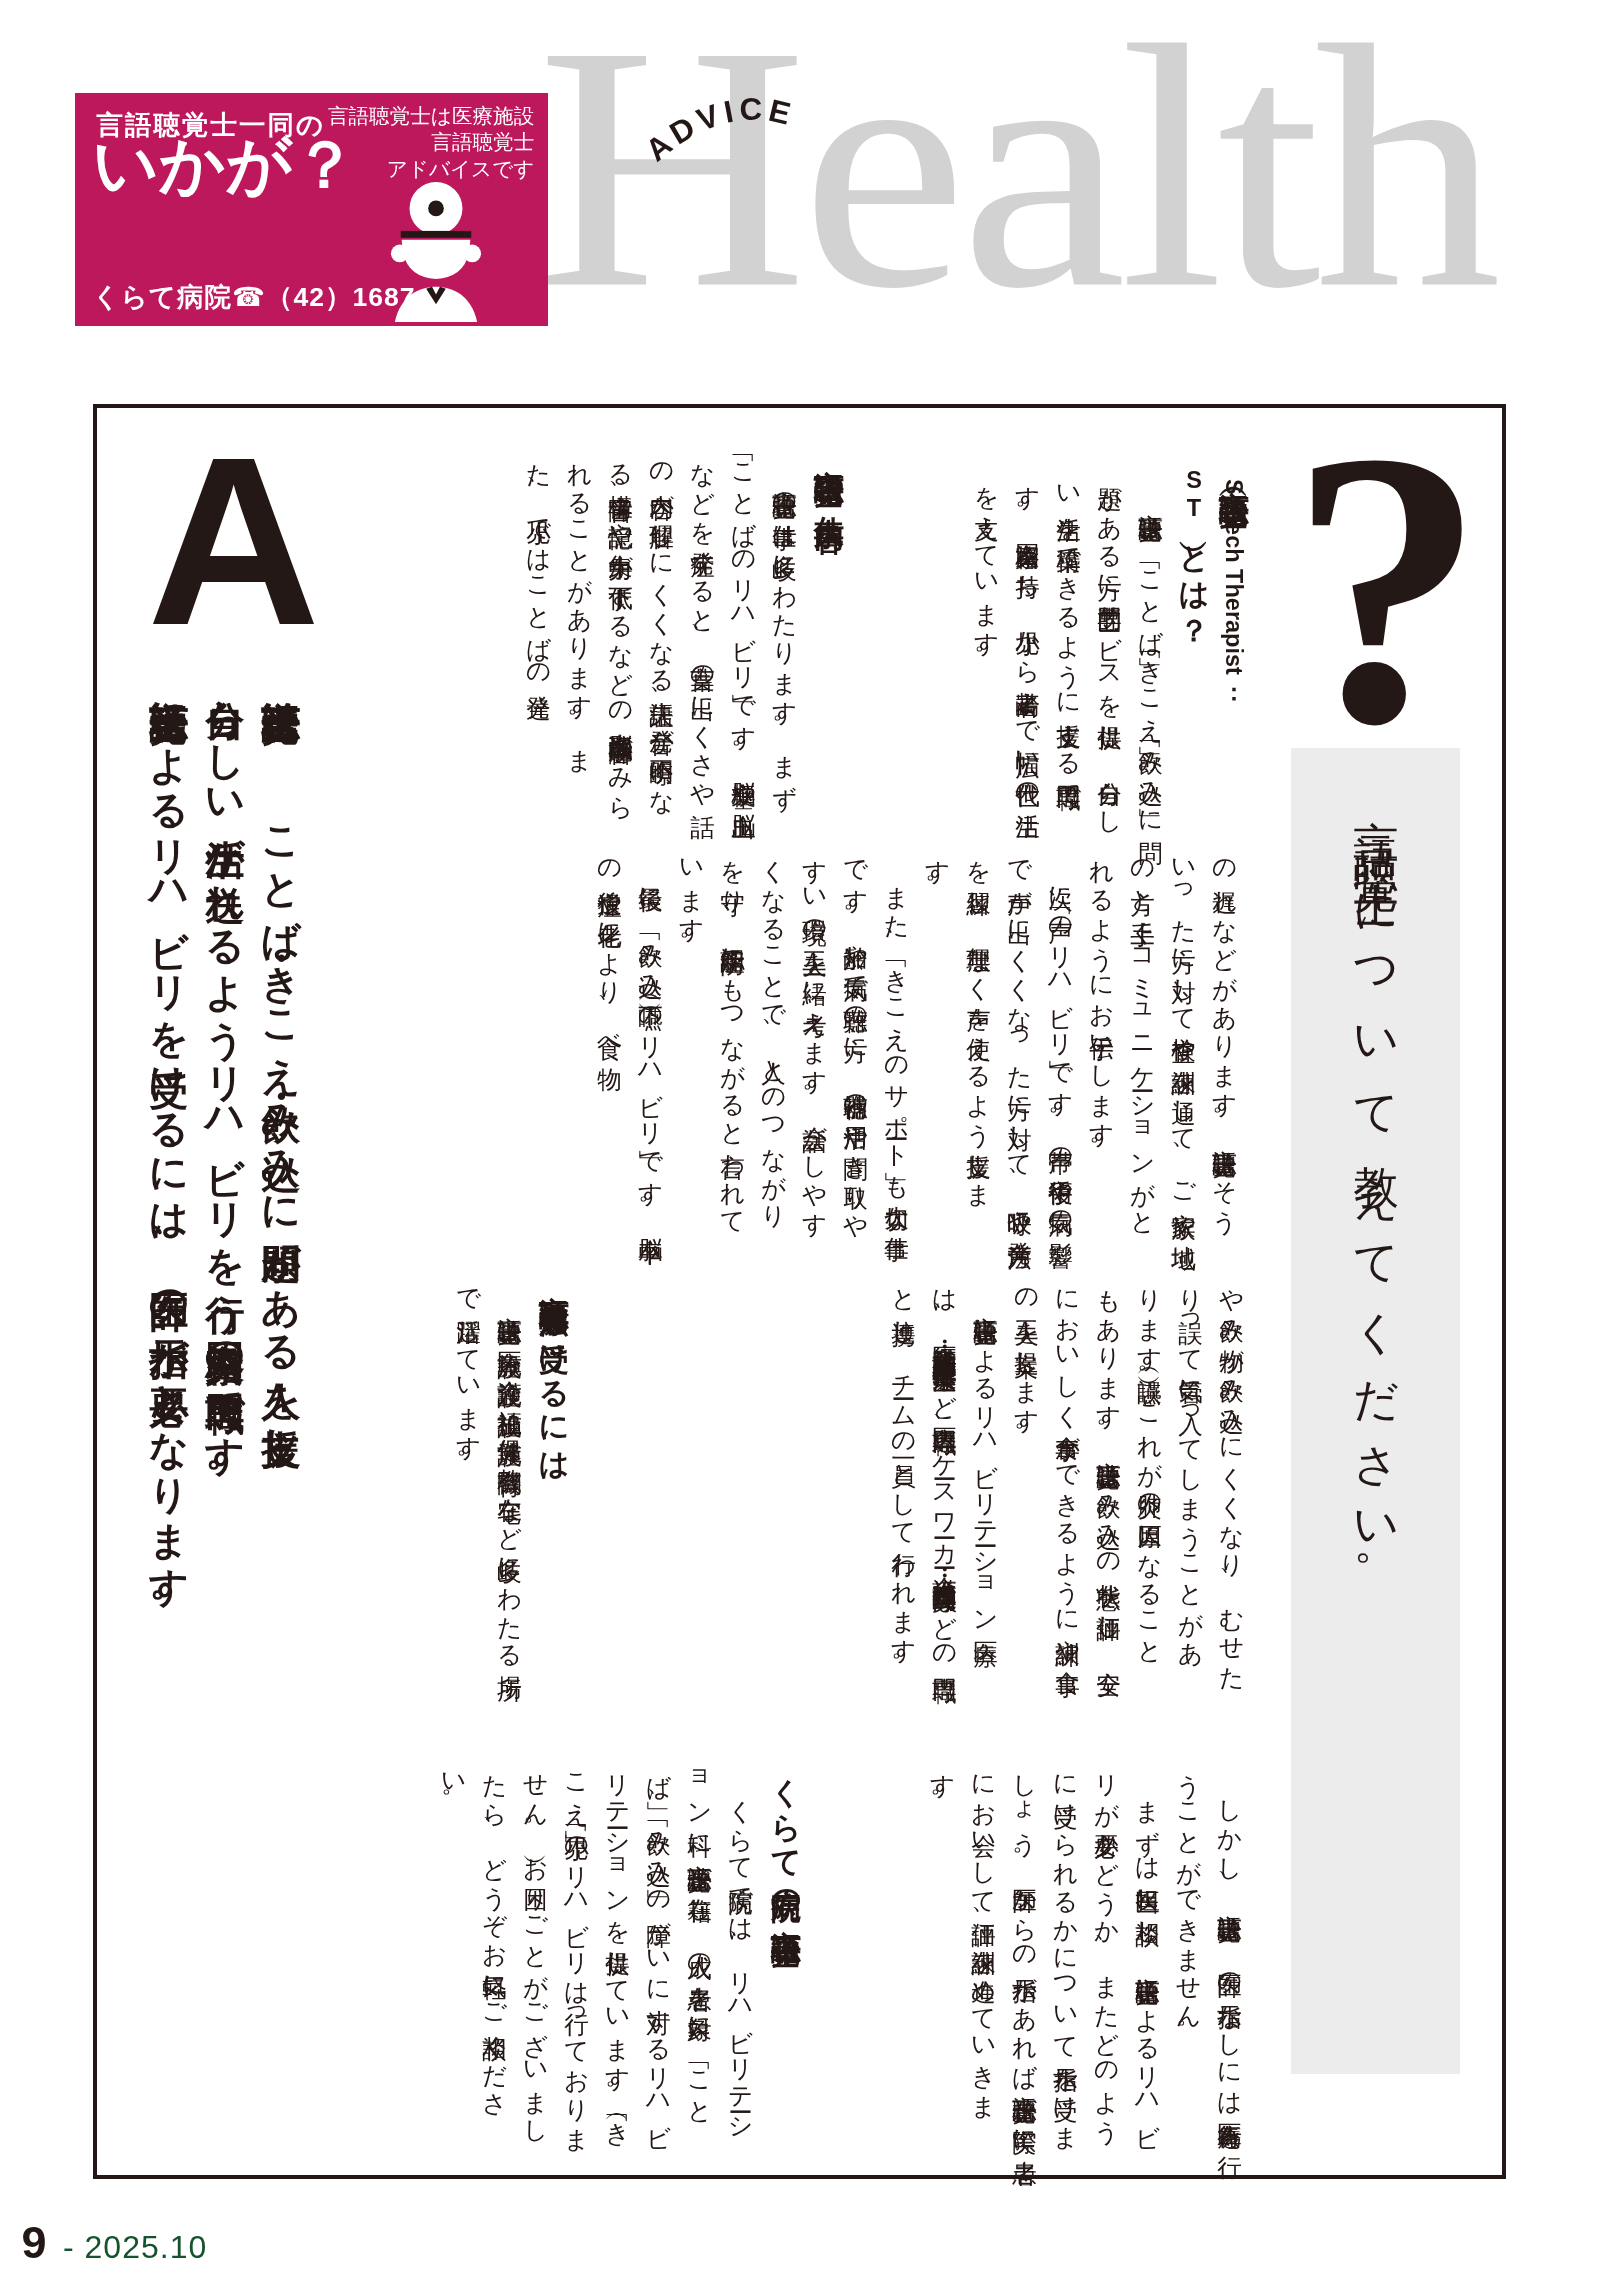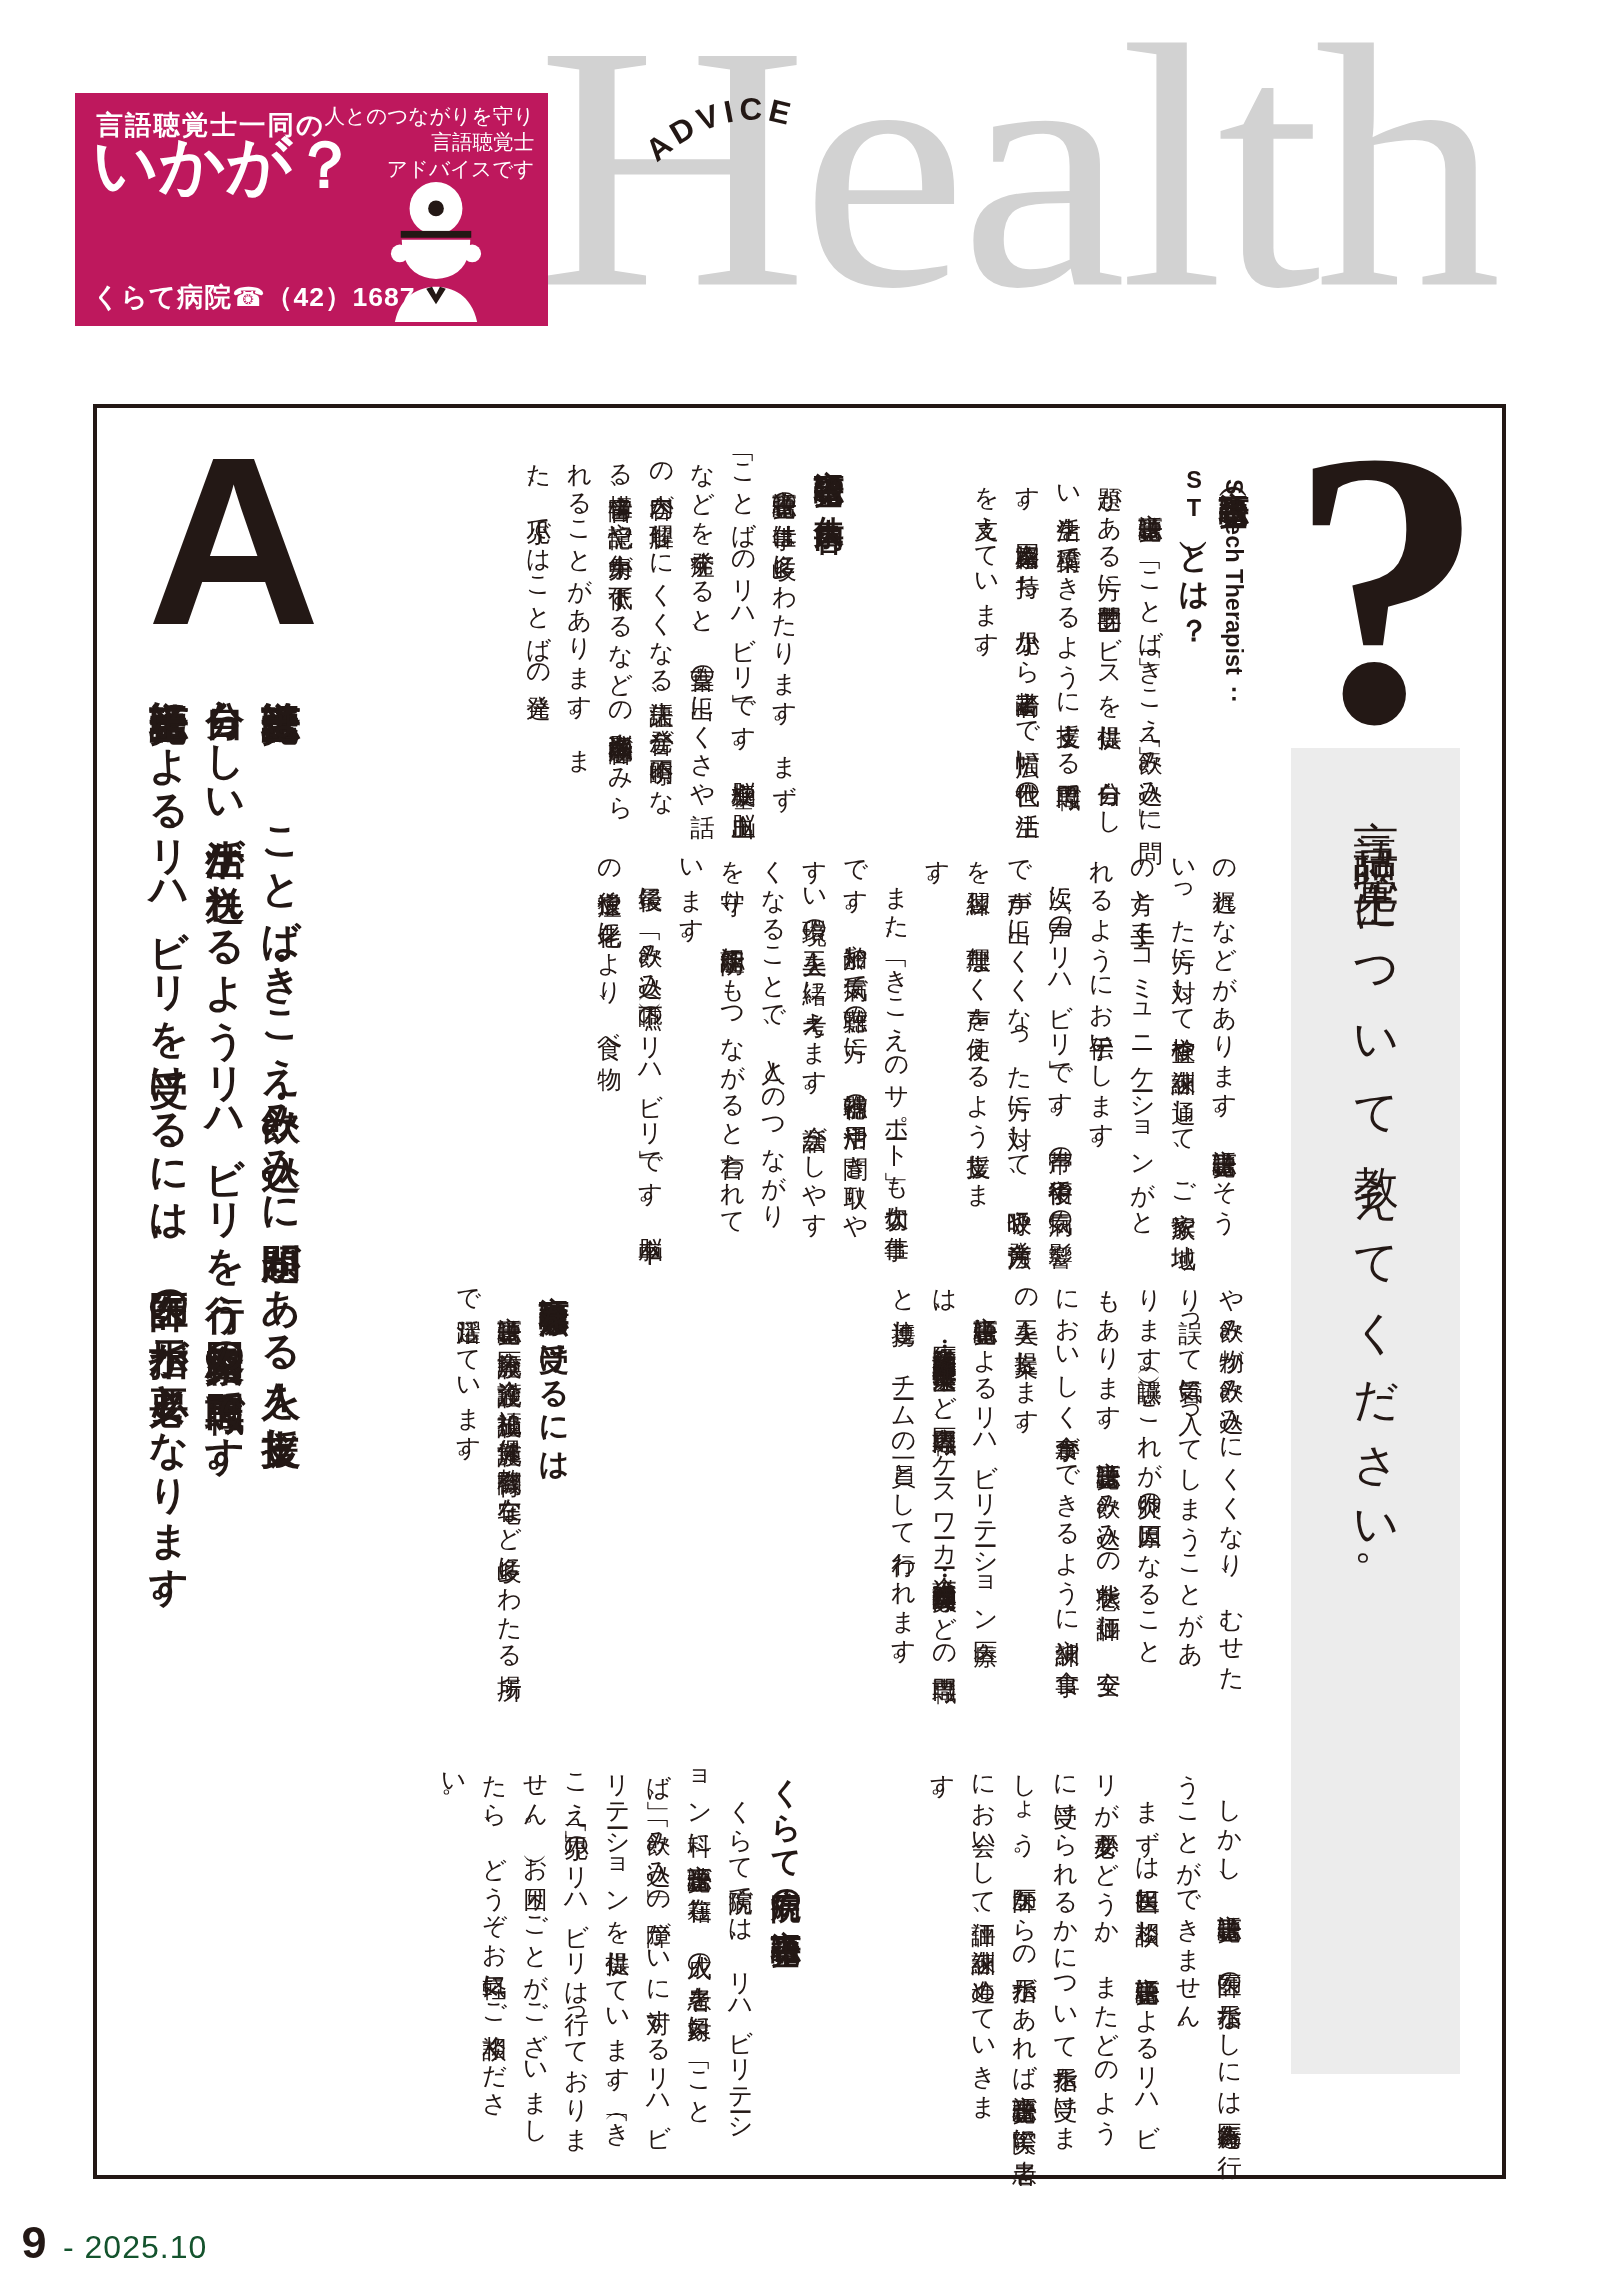--- a/index.html
+++ b/index.html
@@ -73,21 +73,21 @@
     </text>
   </svg>
 
   <div id="masthead" class="abs">
     <div id="m-kicker" class="abs gothic">言語聴覚士一同の</div>
     <div id="m-title" class="abs serifjp">
       <div>いかが？</div>
     </div>
     <div id="m-phone" class="abs gothic">くらて病院☎（42）1687</div>
     <div id="m-note" class="abs gothic">
-      <div>人とのつながりを守り</div>
+      <div>言語聴覚士は医療施設</div>
       <div>言語聴覚士</div>
       <div>アドバイスです</div>
     </div>
     <svg id="doctor" class="abs" width="102" height="143" viewBox="0 0 104 146">
       <circle cx="52" cy="30" r="27" fill="#ffffff"></circle>
       <circle cx="52" cy="30" r="8" fill="#231815"></circle>
       <rect x="16" y="53" width="72" height="7" fill="#231815"></rect>
       <circle cx="15" cy="76" r="9" fill="#ffffff"></circle>
       <circle cx="89" cy="76" r="9" fill="#ffffff"></circle>
       <path d="M 17,62 Q 17,100 52,102 Q 87,100 87,62 Z" fill="#ffffff"></path>

